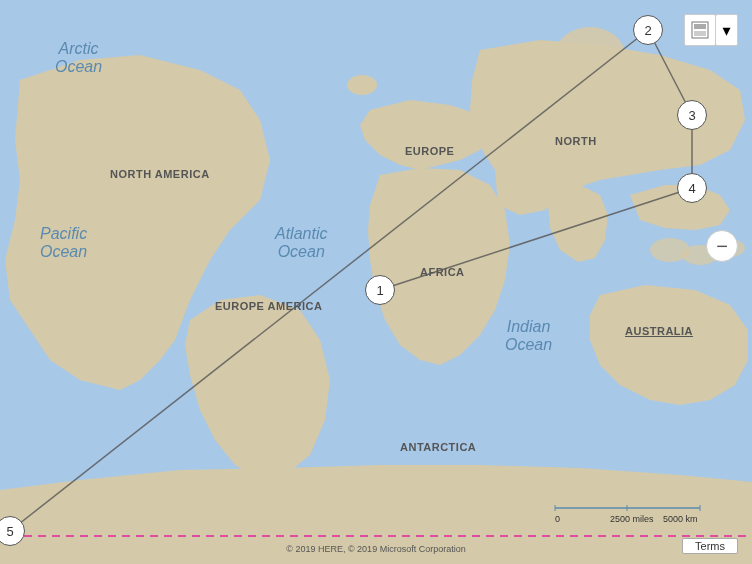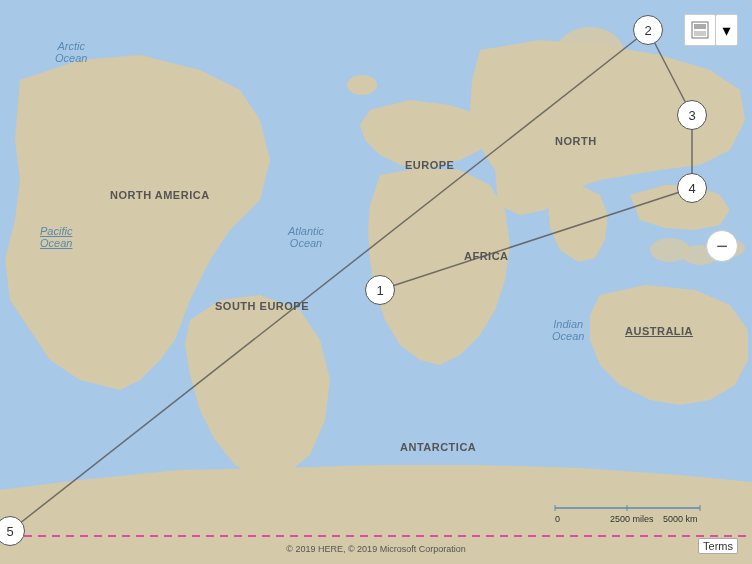--- a/index.html
+++ b/index.html
@@ -98,21 +98,21 @@
     }
 
     #terms-link {
       position: absolute;
       bottom: 10px;
       right: 14px;
       font-size: 11px;
       color: #333;
       background: white;
       border: 1px solid #aaa;
-      padding: 1px 4px;
+      padding: 1px 12px;
       border-radius: 2px;
       cursor: pointer;
       z-index: 10;
     }
 
     #copyright {
       position: absolute;
       bottom: 10px;
       left: 50%;
       transform: translateX(-50%);
@@ -129,21 +129,21 @@
       font-size: 11px;
       font-weight: bold;
       color: #555;
       letter-spacing: 0.5px;
       pointer-events: none;
       z-index: 5;
     }
 
     .ocean-label {
       position: absolute;
-      font-size: 11px;
+      font-size: 16px;
       color: #5a8ab0;
       font-style: italic;
       pointer-events: none;
       z-index: 5;
     }
   </style>
 </head>
 <body>
 
 <div id="map-container">
@@ -199,30 +199,30 @@
       <line x1="72" y1="5" x2="72" y2="11" stroke="#5a8ab0" stroke-width="1"></line>
       <line x1="0" y1="5" x2="0" y2="11" stroke="#5a8ab0" stroke-width="1"></line>
       <line x1="145" y1="5" x2="145" y2="11" stroke="#5a8ab0" stroke-width="1"></line>
       <text x="0" y="22" font-size="9" fill="#333">0</text>
       <text x="55" y="22" font-size="9" fill="#333">2500 miles</text>
       <text x="108" y="22" font-size="9" fill="#333">5000 km</text>
     </g>
   </svg>
 
   <div class="ocean-label" style="left:55px; top:40px; text-align:center;">Arctic<br>Ocean</div>
-  <div class="map-label" style="left:110px; top:168px;margin-top:21px;">NORTH AMERICA</div>
-  <div class="map-label" style="left:215px; top:300px;">SOUTH EUROPE</div>
-  <div class="map-label" style="left:405px; top:159px;">EUROPE</div>
-  <div class="map-label" style="left:420px; top:250px;margin-left:44px;">AFRICA</div>
+  <div class="map-label" style="left:110px; top:168px;">NORTH AMERICA</div>
+  <div class="map-label" style="left:215px; top:300px;">EUROPE AMERICA</div>
+  <div class="map-label" style="left:405px; top:145px;">EUROPE</div>
+  <div class="map-label" style="left:420px; top:266px;">AFRICA</div>
   <div class="map-label" style="left:555px; top:135px;">NORTH</div>
   <div class="map-label" style="left:625px; top:325px;text-decoration:underline;">AUSTRALIA</div>
   <div class="map-label" style="left:400px; top:441px;">ANTARCTICA</div>
-  <div class="ocean-label" style="left:40px; top:225px; text-align:right;text-decoration:underline;">Pacific<br>Ocean</div>
-  <div class="ocean-label" style="left:288px; top:225px; text-align:center;">Atlantic<br>Ocean</div>
-  <div class="ocean-label" style="left:505px; top:318px; text-align:center;margin-left:47px;">Indian<br>Ocean</div>
+  <div class="ocean-label" style="left:40px; top:225px; text-align:right;">Pacific<br>Ocean</div>
+  <div class="ocean-label" style="left:275px; top:225px; text-align:center;">Atlantic<br>Ocean</div>
+  <div class="ocean-label" style="left:505px; top:318px; text-align:center;">Indian<br>Ocean</div>
 
   <div class="waypoint" style="left:380px; top:290px;">1</div>
   <div class="waypoint" style="left:648px; top:30px;">2</div>
   <div class="waypoint" style="left:692px; top:115px;">3</div>
   <div class="waypoint" style="left:692px; top:188px;">4</div>
   <div class="waypoint" style="left:10px; top:531px;">5</div>
 
   <div id="map-controls">
     <div id="top-controls-row">
       <div id="layer-toggle">

